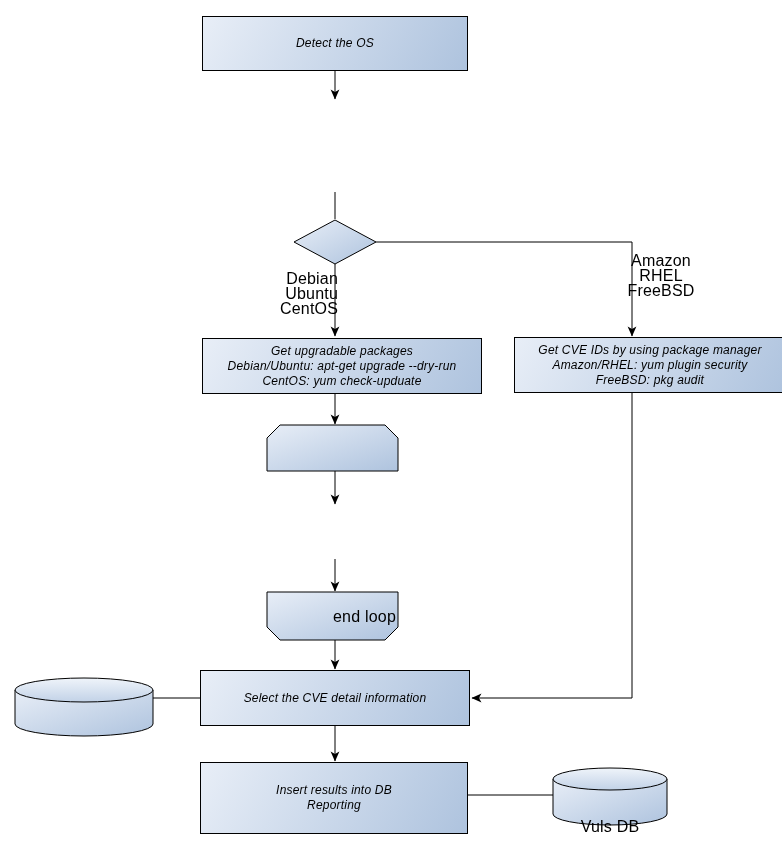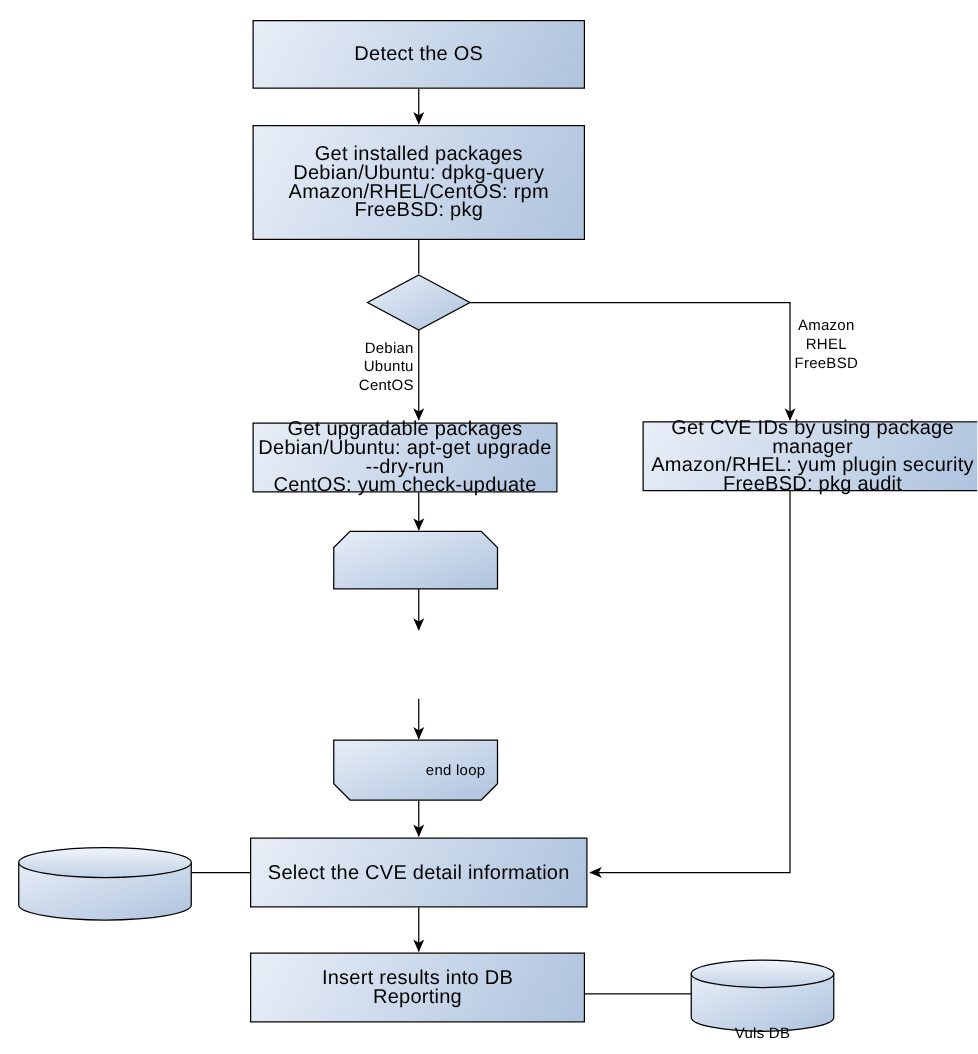--- a/index.html
+++ b/index.html
@@ -19,32 +19,33 @@
   }
   .node {
     position: absolute;
     box-sizing: border-box;
     border: 1px solid #000;
     background: linear-gradient(120deg, #e8eef7 0%, #aec3de 100%);
     display: flex;
     align-items: center;
     justify-content: center;
     text-align: center;
-    font-size: 16px;
+    font-size: 12px;
     line-height: 15px;
     letter-spacing: 0.2px;
     white-space: pre-line;
+    font-style: italic;
   }
   .shape-label, .branch-label {
     position: absolute;
     display: flex;
     align-items: center;
     justify-content: center;
     text-align: center;
-    font-size: 12px;
+    font-size: 16px;
     line-height: 15px;
     letter-spacing: 0.2px;
     white-space: pre-line;
     background: transparent;
   }
 </style>
 </head>
 <body>
 
 <div class="canvas">
@@ -85,37 +86,33 @@
 
     <path d="M15,690 L15,724 A69 12 0 0 0 153,724 L153,690 Z" fill="url(#g1)" stroke="#000"></path>
     <ellipse cx="84" cy="690" rx="69" ry="12" fill="url(#g2)" stroke="#000"></ellipse>
 
     <path d="M553,779 L553,814 A57 11 0 0 0 667,814 L667,779 Z" fill="url(#g1)" stroke="#000"></path>
     <ellipse cx="610" cy="779" rx="57" ry="11" fill="url(#g2)" stroke="#000"></ellipse>
   </svg>
 
   <div class="node" style="left:202px; top:16px; width:266px; height:55px;">Detect the OS</div>
 
-  <div class="node" style="left:202px; top:100px; width:266px; height:92px;">Get installed packages
-Debian/Ubuntu: dpkg-query
-Amazon/RHEL/CentOS: rpm
-FreeBSD: pkg</div>
 
-  <div class="node" style="left:202px; top:338px; width:244px; height:56px;">Get upgradable packages
+  <div class="node" style="left:202px; top:338px; width:280px; height:56px;">Get upgradable packages
 Debian/Ubuntu: apt-get upgrade --dry-run
 CentOS: yum check-upduate</div>
 
   <div class="node" style="left:498px; top:337px; width:272px; height:56px;margin-left:16px;">Get CVE IDs by using package manager
 Amazon/RHEL: yum plugin security
 FreeBSD: pkg audit</div>
 
 
   <div class="node" style="left:200px; top:670px; width:270px; height:56px;">Select the CVE detail information</div>
 
-  <div class="node" style="left:200px; top:762px; width:268px; height:56px;">Insert results into DB
+  <div class="node" style="left:200px; top:762px; width:268px; height:72px;">Insert results into DB
 Reporting</div>
 
 
   <div class="shape-label" style="left:267px; top:592px; width:131px; height:48px;padding-left:32px;">end loop</div>
 
 
   <div class="shape-label" style="left:553px; top:806px; width:114px; height:40px;">Vuls DB</div>
 
   <div class="branch-label" style="left:276px; top:269px; width:66px; height:48px;text-align:right;">Debian
 Ubuntu

